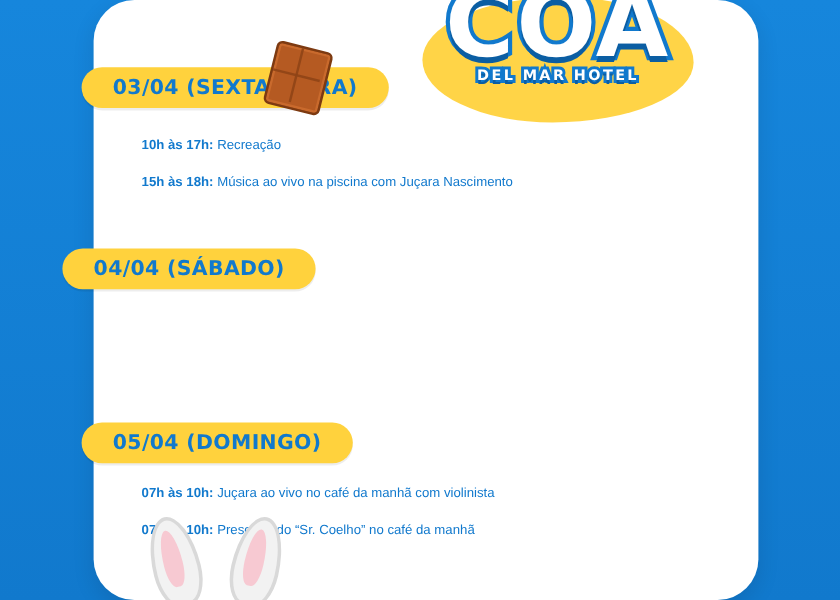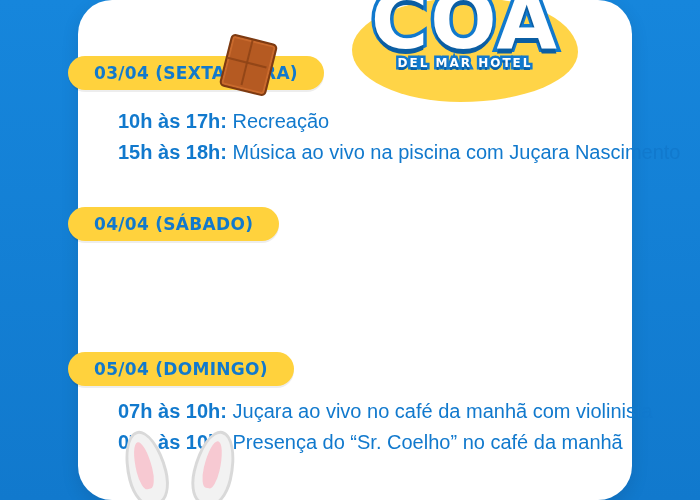--- a/index.html
+++ b/index.html
@@ -114,33 +114,33 @@
   }
   .pill-text {
     font-family: "DejaVu Sans", sans-serif;
     font-weight: bold;
     font-size: 17px;
     color: #1179cd;
     white-space: nowrap;
     letter-spacing: .3px;
   }
   .pill-1 { left: 68px; top: 56px; }
-  .pill-2 { left: 68px; top: 207px; }
+  .pill-2 { left: 52px; top: 207px; }
   .pill-3 { left: 68px; top: 352px; }
 
   .lines {
     position: absolute;
     left: 118px;
   }
   .lines-1 { top: 106px; }
   .lines-2 { top: 251px; }
   .lines-3 { top: 396px; }
 
   .line {
-    font-size: 20px;
+    font-size: 11px;
     color: #1179cd;
     line-height: 31px;
     white-space: nowrap;
   }
   .line b {
     font-weight: bold;
   }
   
   .ears {
     position: absolute;

